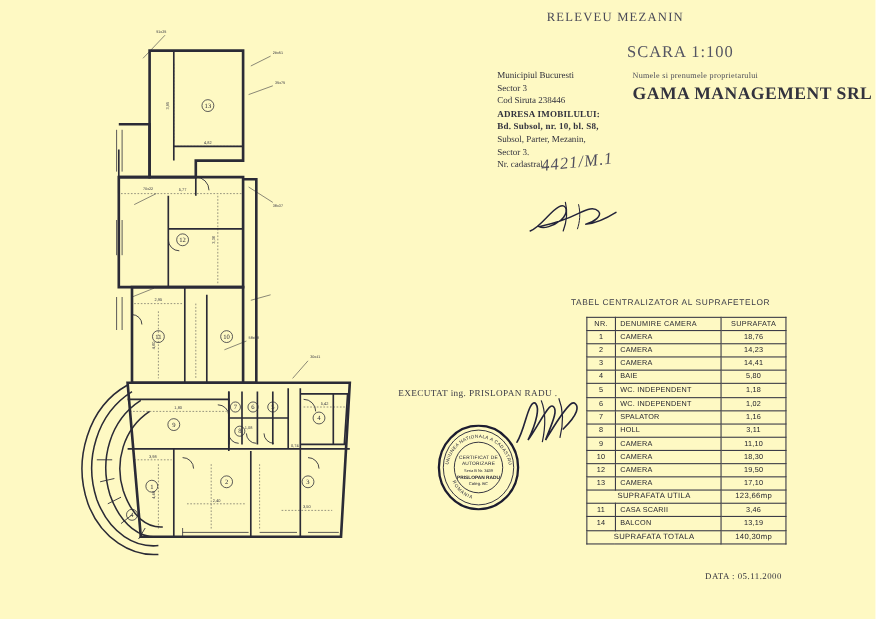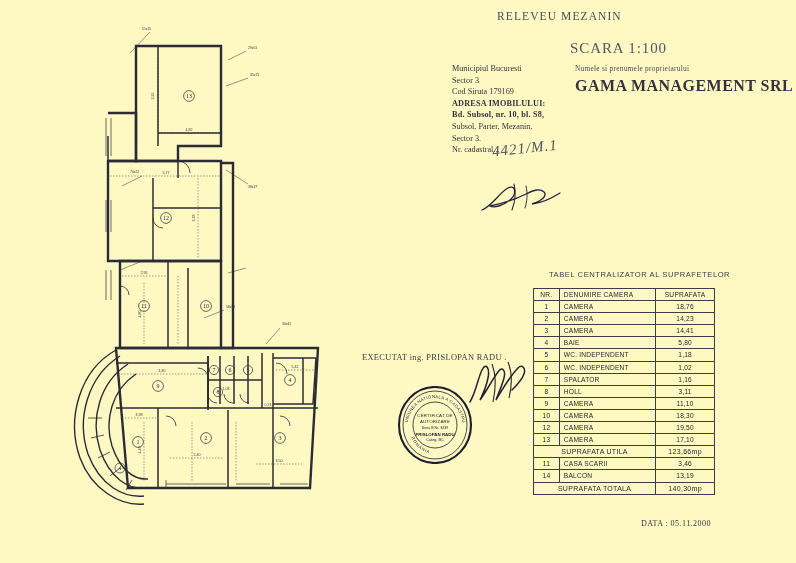--- a/index.html
+++ b/index.html
@@ -92,21 +92,21 @@
     font-size: 8.4px;
     letter-spacing: 0.35px;
     color: #3a3a46;
     white-space: nowrap;
   }
   #signature-exec { left: 462px; top: 358px; width: 72px; height: 52px; }
   #stamp { left: 396px; top: 386px; width: 78px; height: 78px; }
 
   
   #table-caption {
-    left: 549px; top: 270px;
+    left: 519px; top: 270px;
     font-size: 7.6px;
     letter-spacing: 0.55px;
     color: #3b3b47;
     white-space: nowrap;
   }
   #areas-table {
     left: 533px; top: 288px;
     width: 182px;
     border-collapse: collapse;
     font-size: 6.6px;
@@ -176,21 +176,21 @@
 <div id="page">
 
   <div id="title-block" class="abs">
     <div id="doc-title" class="abs">RELEVEU MEZANIN</div>
     <div id="doc-scale" class="abs">SCARA  1:100</div>
   </div>
 
   <div id="address-block" class="abs">
     <div class="line">Municipiul Bucuresti</div>
     <div class="line">Sector 3</div>
-    <div class="line">Cod Sirutа 179169</div>
+    <div class="line">Cod Sirutа 238446</div>
     <div class="line strong">ADRESA IMOBILULUI:</div>
     <div class="line strong">Bd. Subsol, nr. 10, bl. S8,</div>
     <div class="line">Subsol, Parter, Mezanin,</div>
     <div class="line">Sector 3.</div>
     <div class="line">Nr. cadastral...</div>
   </div>
 
   <div id="cadastral-hand" class="abs">4421/M.1</div>
 
   <div id="owner-block" class="abs">

